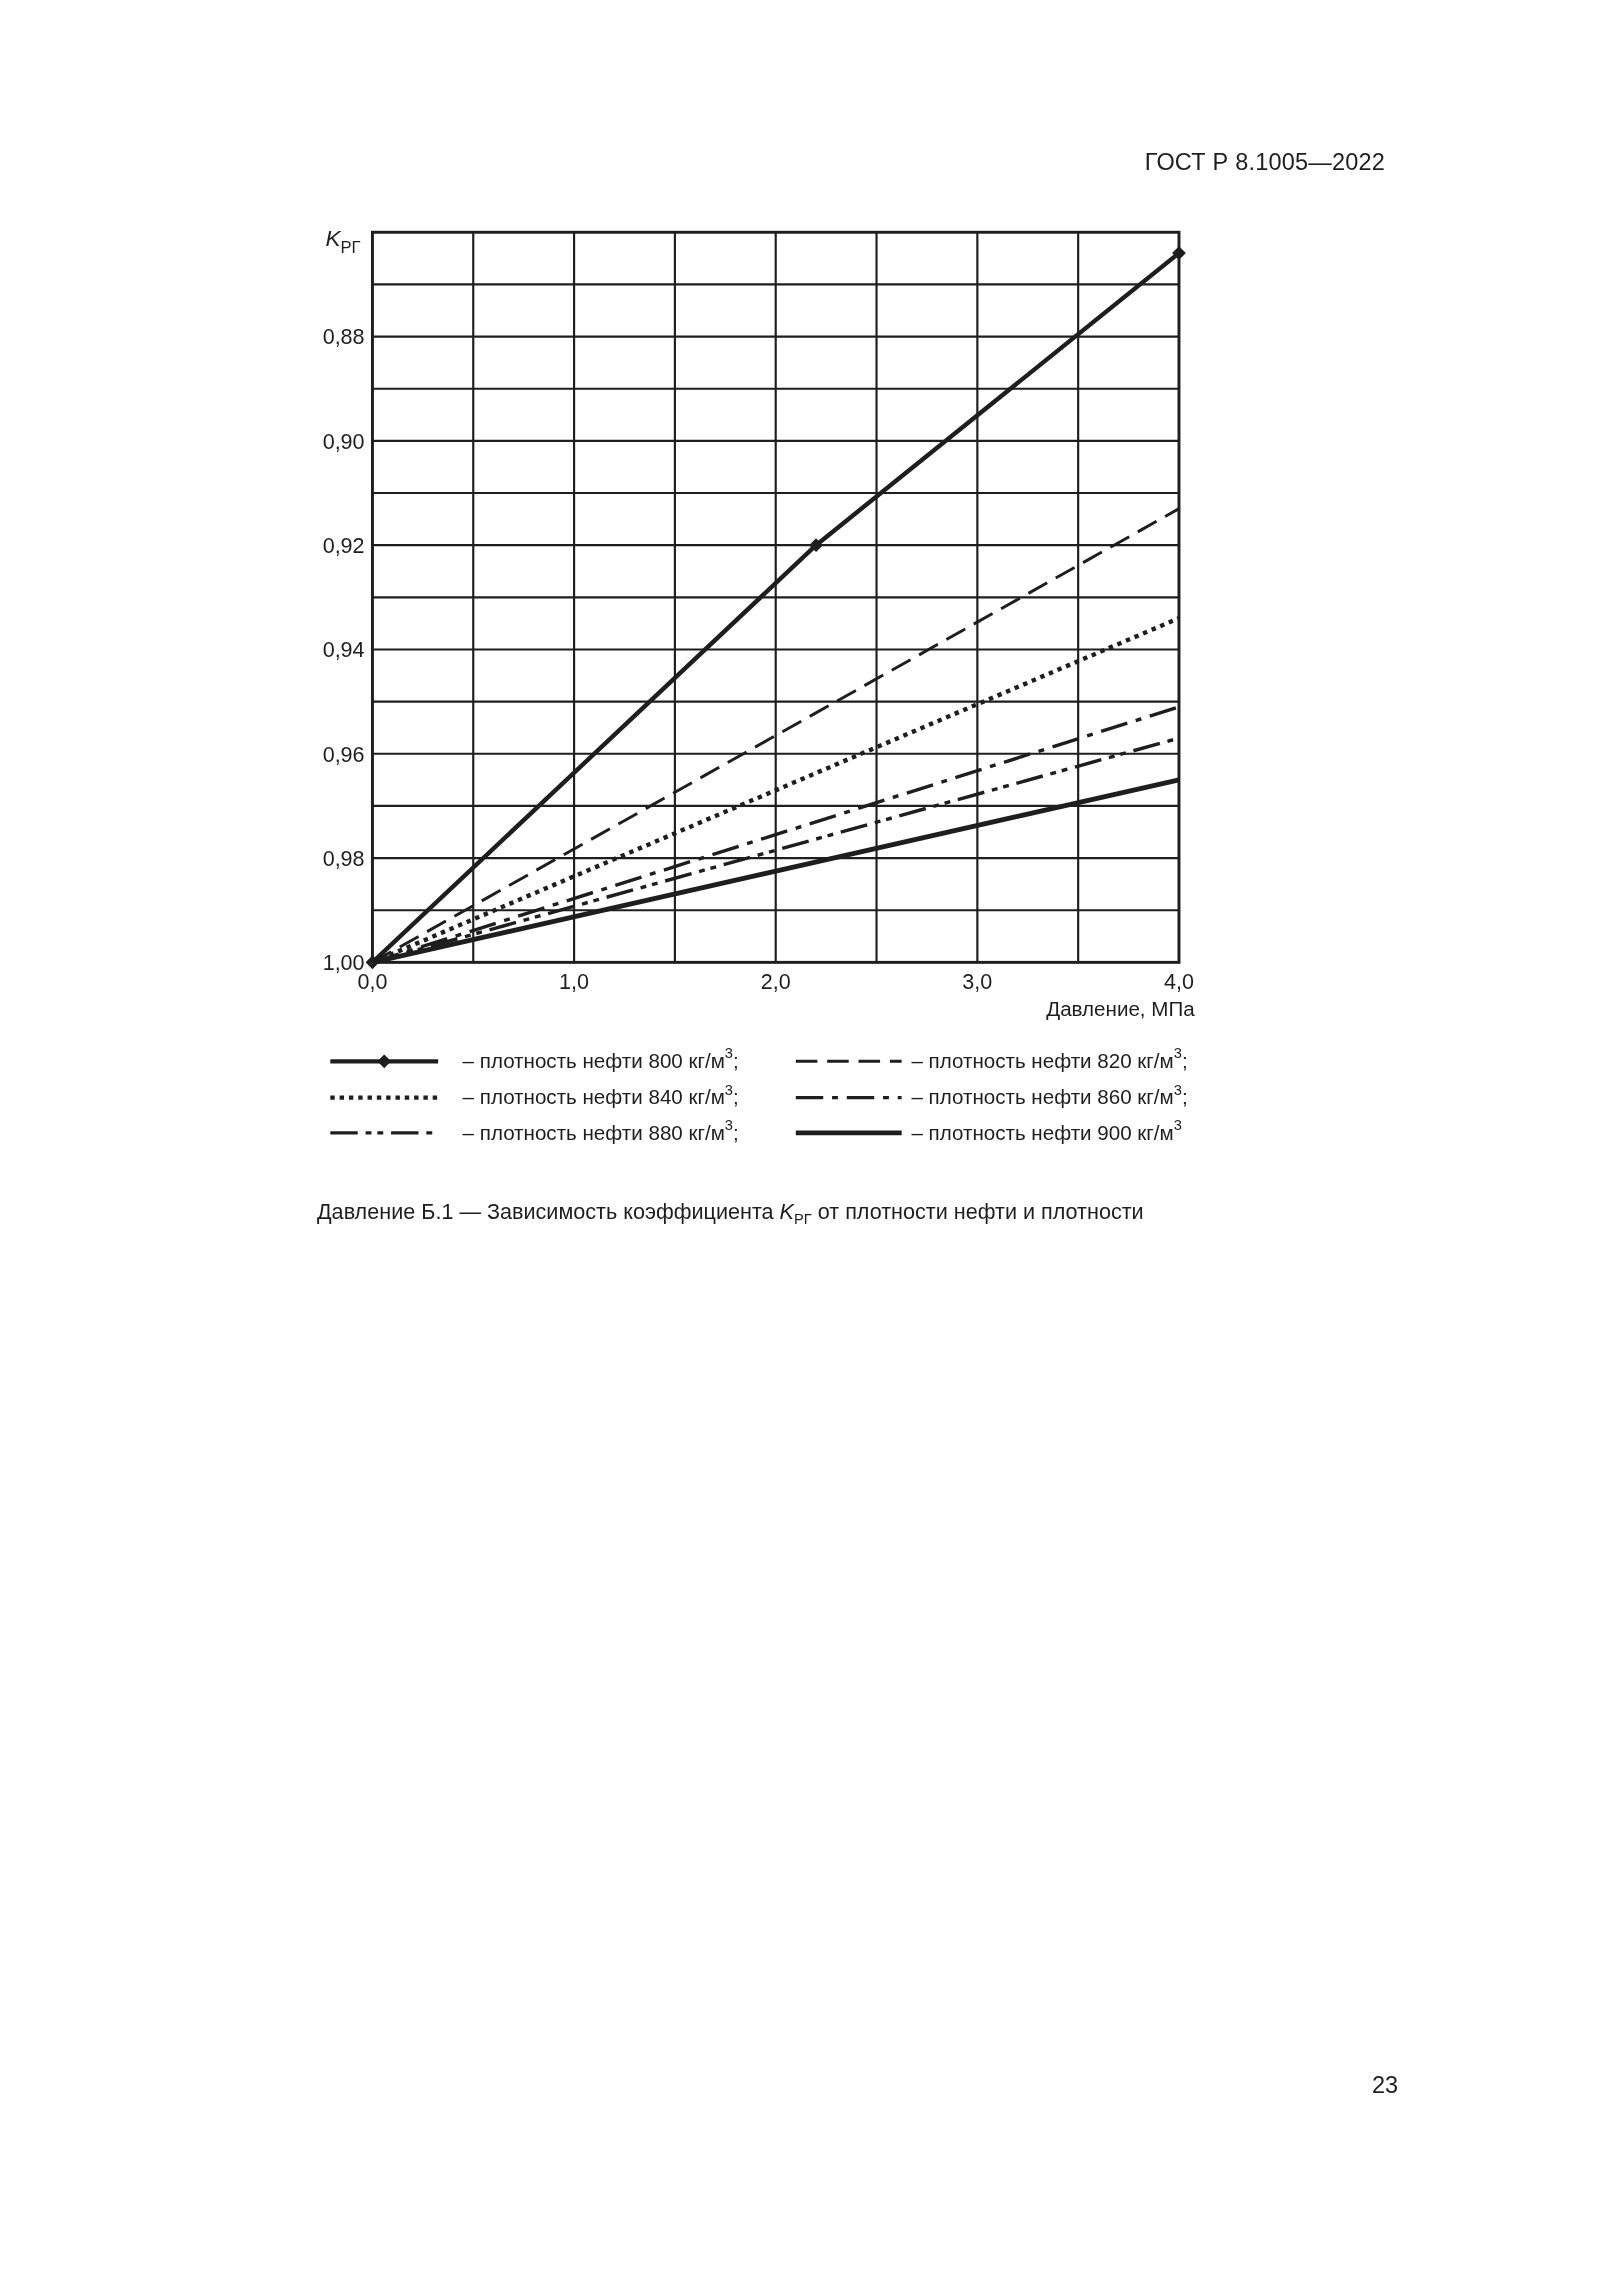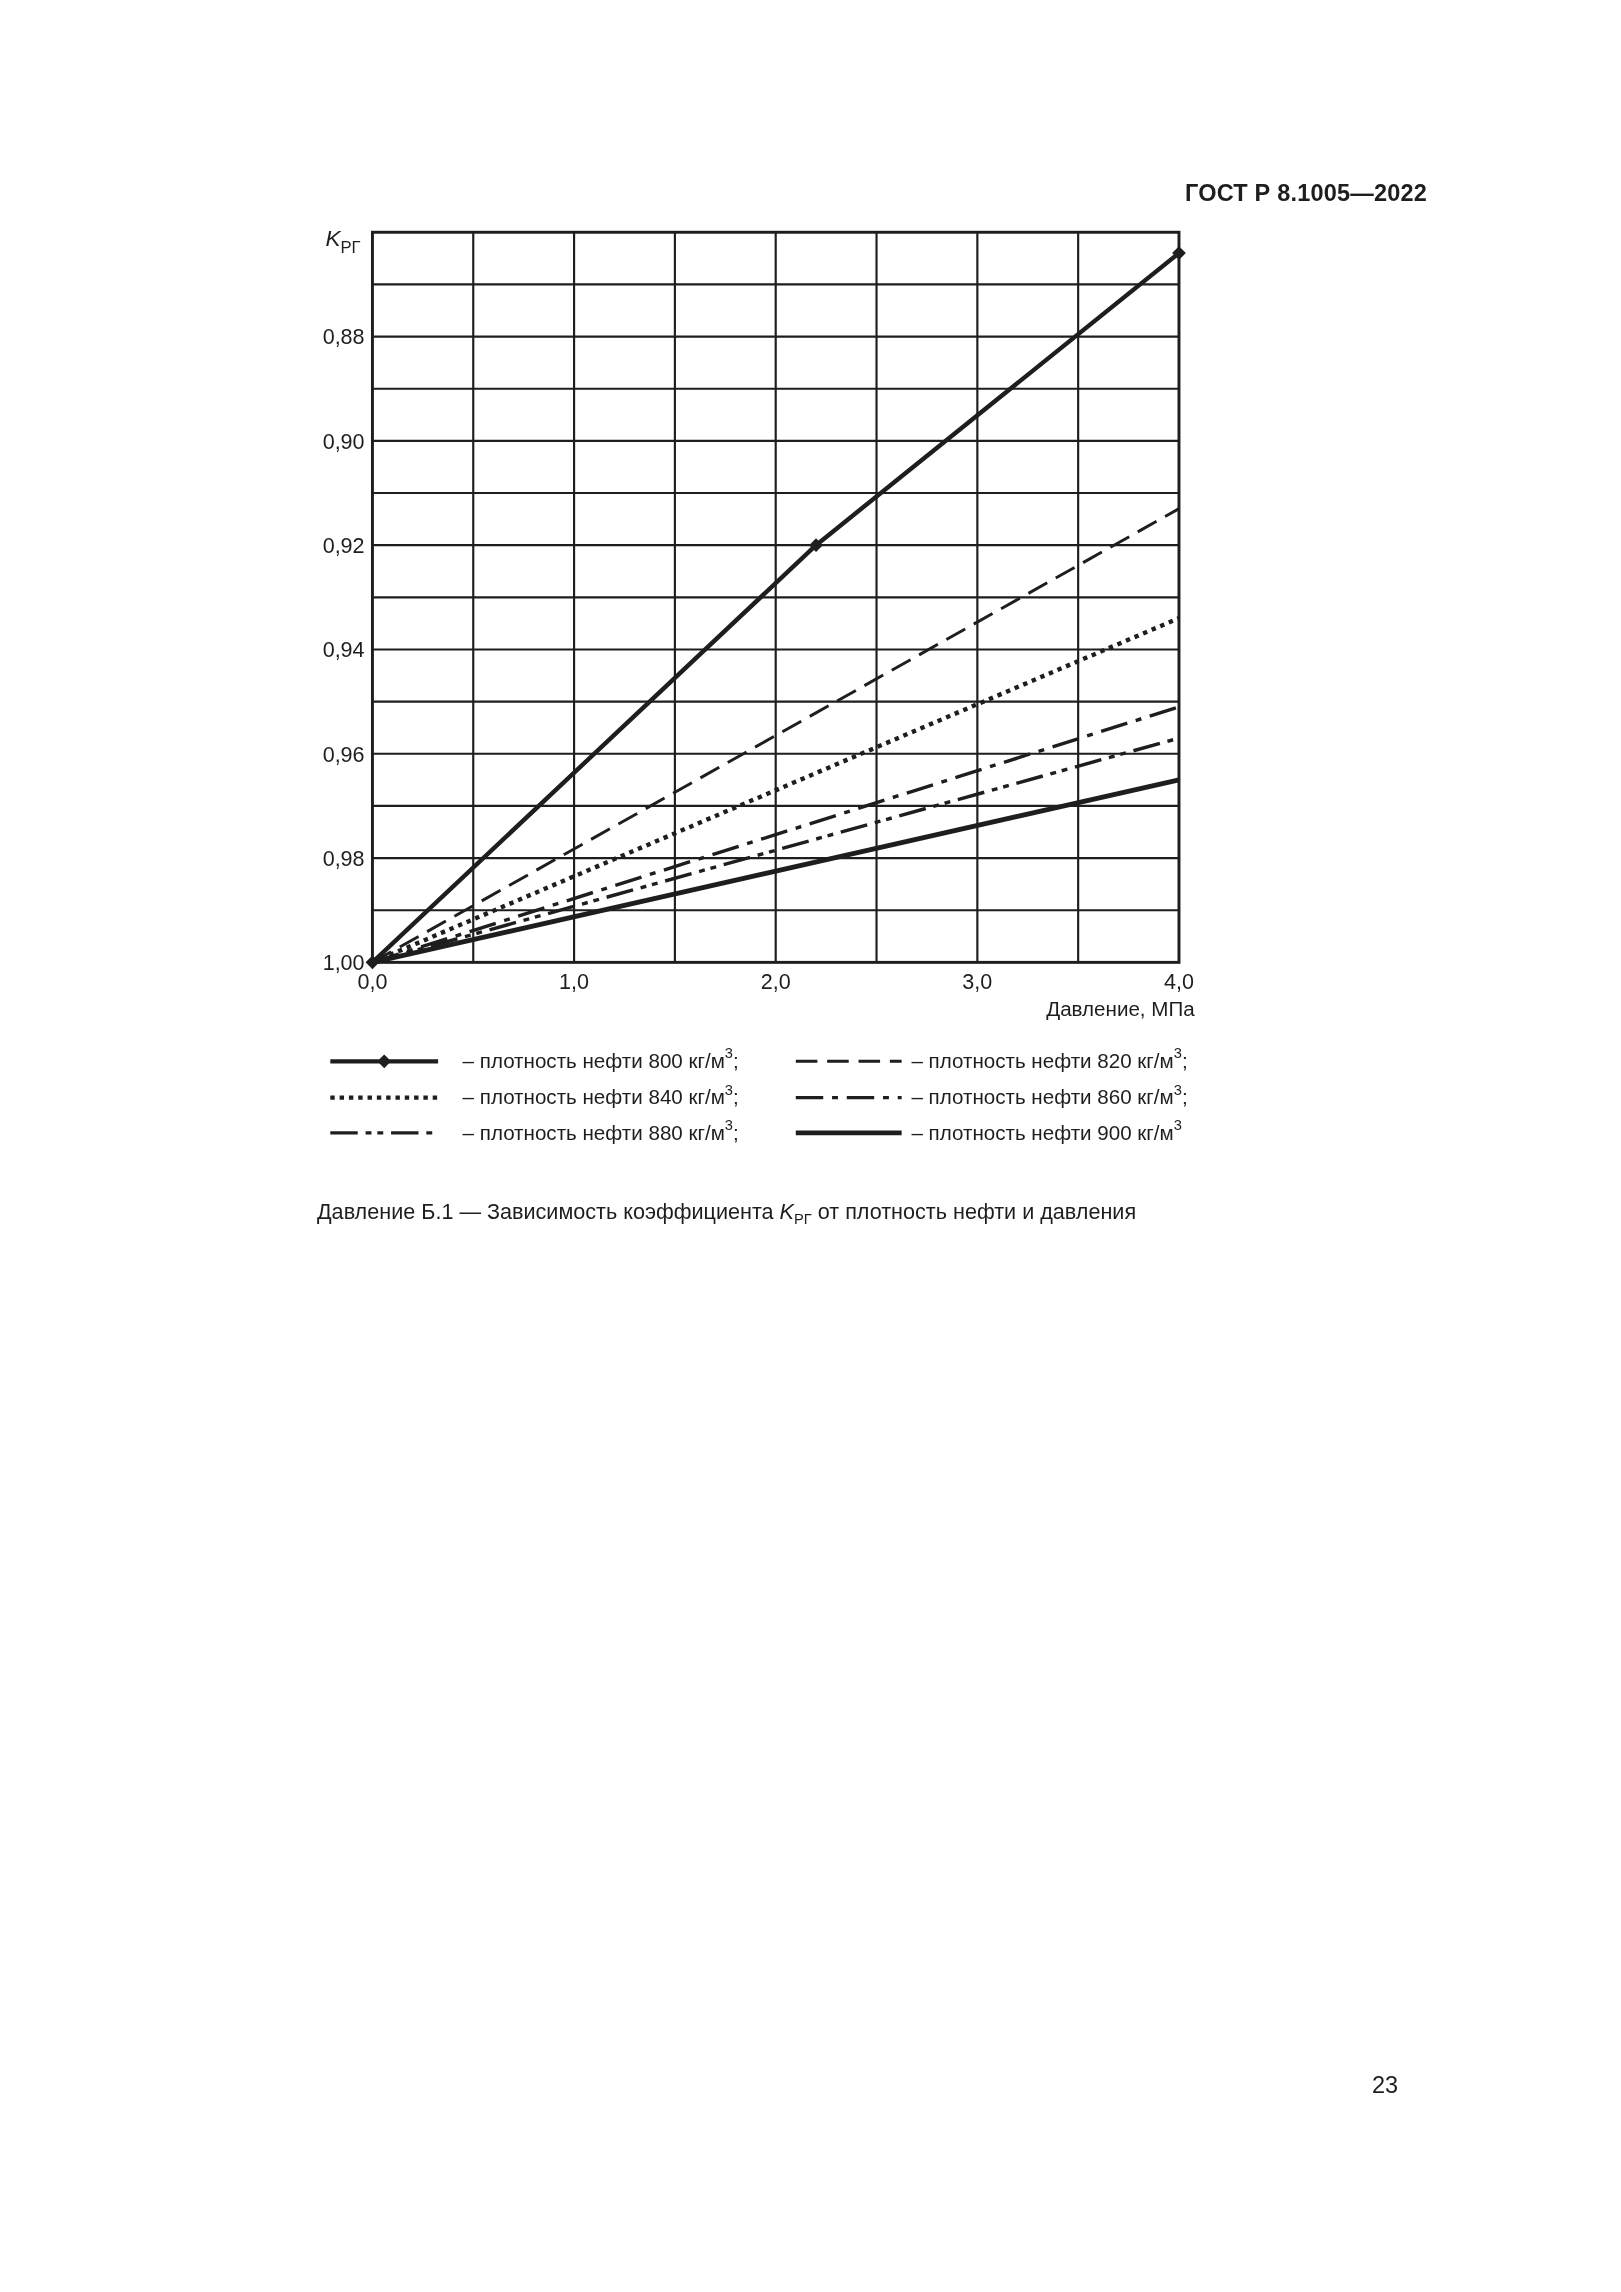--- a/index.html
+++ b/index.html
@@ -1,20 +1,20 @@
 <!DOCTYPE html>
 <html><head>
 <meta charset="utf-8">
 <style>
   html, body { margin: 0; padding: 0; background: #ffffff; }
   body { width: 1621px; height: 2293px; position: relative; overflow: hidden;
          font-family: "Liberation Sans", sans-serif; color: #1e1e1e; }
   .abs { position: absolute; }
-  #doc-header { left: 1078px; top: 149px; width: 349px; text-align: right;
-                font-size: 23.5px; font-weight: bold; letter-spacing: 0.2px; margin-top: 31px; }
+  #doc-header { left: 1036px; top: 149px; width: 349px; text-align: right;
+                font-size: 23.5px; font-weight: normal; letter-spacing: 0.2px; }
   #chart-svg { position: absolute; left: 0; top: 0; }
   .tick-y { font-size: 22px; fill: #1e1e1e; font-family: "Liberation Sans", sans-serif; }
   .tick-x { font-size: 22px; fill: #1e1e1e; font-family: "Liberation Sans", sans-serif; }
   .axis-label { font-size: 21px; fill: #1e1e1e; font-family: "Liberation Sans", sans-serif; }
   .legend-text { font-size: 21px; fill: #1e1e1e; font-family: "Liberation Sans", sans-serif; }
   #caption { left: 317px; top: 1199px; font-size: 21.6px; white-space: nowrap; }
   #caption .sym { font-style: italic; }
   #caption sub { font-size: 14.7px; font-style: normal; vertical-align: -4.9px; line-height: 0; }
   #page-number { left: 1372px; top: 2072px; width: 55px; text-align: left; font-size: 23.5px; }
 </style>
@@ -90,16 +90,16 @@
       <text x="472" y="1127" class="legend-text"><tspan>– плотность нефти 840 кг/м</tspan><tspan dy="-10" font-size="15">3</tspan><tspan dy="10">;</tspan></text>
       <line x1="812" x2="920" y1="1120" y2="1120" stroke="#1e1e1e" stroke-width="3.5" stroke-dasharray="28 9 6 9"></line>
       <text x="930" y="1127" class="legend-text"><tspan>– плотность нефти 860 кг/м</tspan><tspan dy="-10" font-size="15">3</tspan><tspan dy="10">;</tspan></text>
       <line x1="337" x2="447" y1="1156" y2="1156" stroke="#1e1e1e" stroke-width="3.5" stroke-dasharray="28 8 6 6 6 8"></line>
       <text x="472" y="1163" class="legend-text"><tspan>– плотность нефти 880 кг/м</tspan><tspan dy="-10" font-size="15">3</tspan><tspan dy="10">;</tspan></text>
       <line x1="812" x2="920" y1="1156" y2="1156" stroke="#1e1e1e" stroke-width="5"></line>
       <text x="930" y="1163" class="legend-text"><tspan>– плотность нефти 900 кг/м</tspan><tspan dy="-10" font-size="15">3</tspan><tspan dy="10"></tspan></text>
     </g>
 </svg>
 
-<div id="caption" class="abs"><span>Давление Б.1 — Зависимость коэффициента </span><span class="sym">K</span><sub>РГ</sub><span> от плотность нефти и давления</span></div>
+<div id="caption" class="abs"><span>Давление Б.1 — Зависимость коэффициента </span><span class="sym">K</span><sub>РГ</sub><span> от плотности нефти и плотности</span></div>
 
 <div id="page-number" class="abs">23</div>
 
 
 </body></html>

